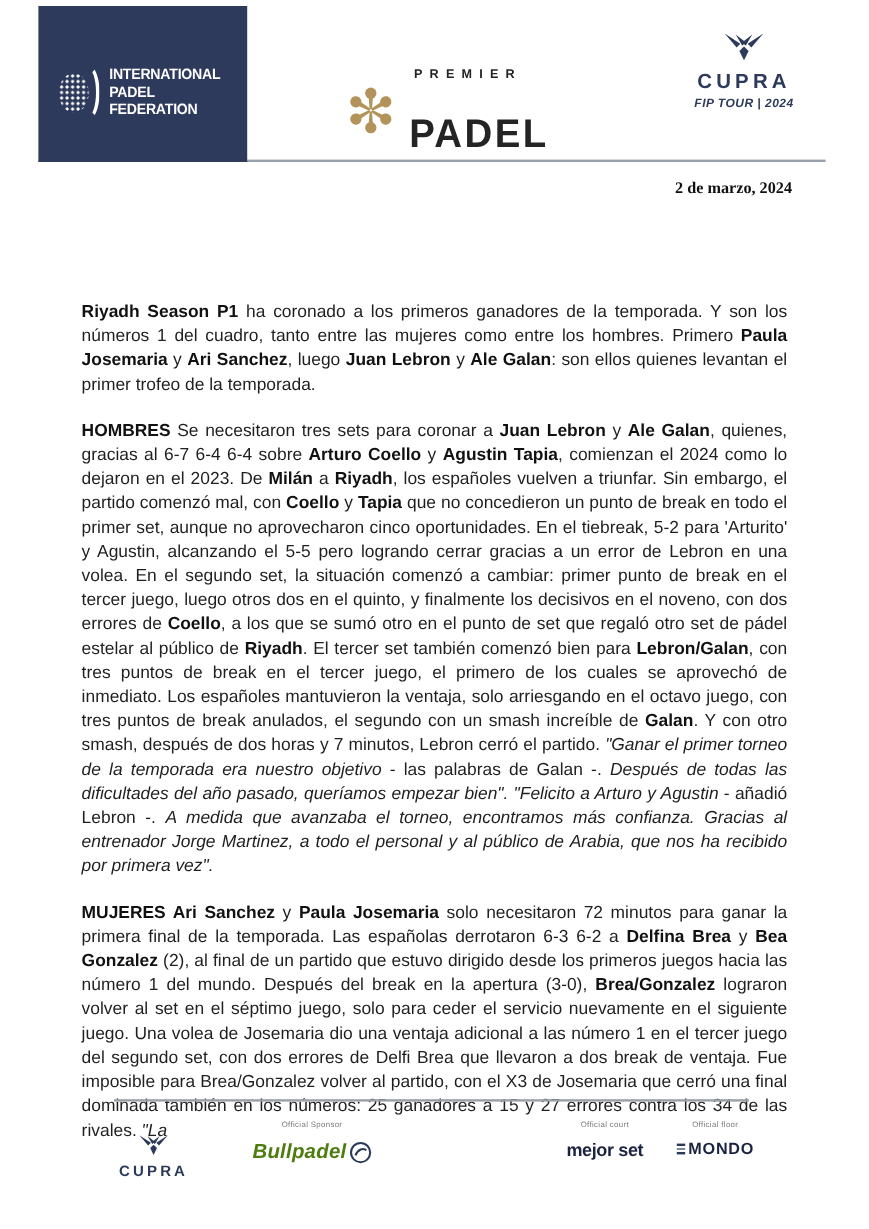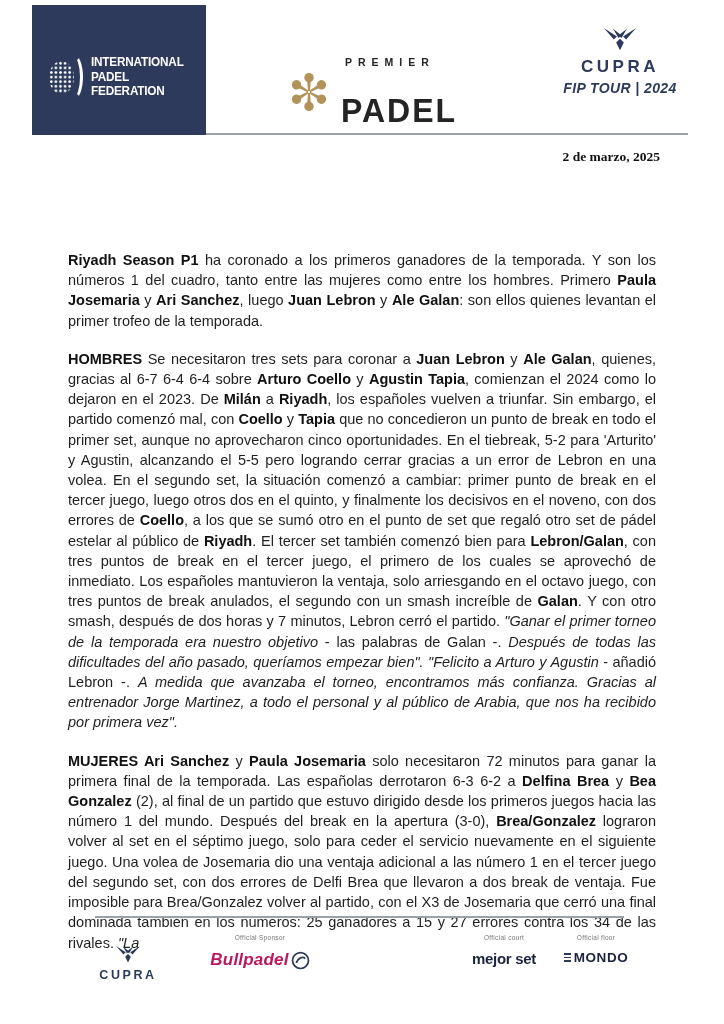--- a/index.html
+++ b/index.html
@@ -20,21 +20,21 @@
             letter-spacing:-0.2px;transform:scaleX(0.94);transform-origin:left center;white-space:nowrap;}
 
   .premier{position:absolute;left:286px;top:56px;display:flex;align-items:center;}
   .premier-text{margin-left:9px;display:flex;flex-direction:column;gap:25px;}
   .premier-top{font-size:10.5px;font-weight:bold;letter-spacing:6px;color:#242424;margin-left:4px;}
   .premier-bottom{font-size:32px;font-weight:bold;letter-spacing:2px;color:#242424;line-height:34px;
                   transform:scaleY(1.04);transform-origin:left top;}
 
   .cupra-hdr{position:absolute;left:558px;top:28px;width:124px;text-align:center;color:#2d3a5c;}
   .cupra-brand{font-size:17px;font-weight:bold;letter-spacing:3.5px;margin-top:2px;}
-  .cupra-tour{font-size:14px;font-weight:bold;font-style:italic;letter-spacing:0.4px;margin-top:3px;white-space:nowrap;}
+  .cupra-tour{font-size:10px;font-weight:bold;font-style:italic;letter-spacing:0.4px;margin-top:3px;white-space:nowrap;}
 
   
   .date{position:absolute;top:149px;right:64px;font-family:"Liberation Serif",serif;
         font-weight:bold;font-size:13.5px;color:#111;}
   .title{position:absolute;top:187px;left:0;right:0;text-align:center;
          font-size:17.5px;font-weight:bold;line-height:23.5px;color:#0d0d0d;}
 
   
   .content{position:absolute;top:250px;left:68px;width:588px;}
   .content p{margin:0 0 18px 0;font-size:14.5px;line-height:20.2px;text-align:justify;color:#1f1f1f;}
@@ -43,21 +43,21 @@
 
   
   .footer{position:absolute;top:916px;left:95px;width:529px;}
   .ftr-rule{height:2px;background:#9aa1a9;}
   .ftr-cell{position:absolute;text-align:center;color:#2c3a5a;}
   .ftr-label{font-size:6.5px;color:#777;letter-spacing:0.3px;margin-bottom:9px;white-space:nowrap;}
   .cupra-ftr{left:0;top:30px;width:66px;}
   .cupra-ftr .cupra-brand2{font-size:12.5px;font-weight:bold;letter-spacing:2.6px;margin-top:1px;}
   .bullpadel{left:100px;top:18px;width:130px;}
   .bp-row{display:flex;align-items:center;justify-content:center;}
-  .bp-word{font-size:17px;font-weight:bold;font-style:italic;letter-spacing:0.2px;color:#be185d;}
+  .bp-word{font-size:17px;font-weight:bold;font-style:italic;letter-spacing:0.2px;color:#4d7c0f;}
   .mejorset{left:369px;top:18px;width:80px;}
   .ms-word{font-size:15px;font-weight:bold;letter-spacing:-0.3px;color:#1c2340;}
   .mondo{left:473px;top:18px;width:56px;}
   .mondo-row{display:flex;align-items:center;justify-content:center;}
   .mondo-bars{display:inline-flex;flex-direction:column;gap:1.5px;margin-right:3px;}
   .mondo-bars span{display:block;width:7px;height:1.8px;background:#2c3a5a;}
   .mondo-word{font-size:13.5px;font-weight:bold;letter-spacing:0.6px;color:#1c2340;}
 </style>
 </head>
 <body>
@@ -105,21 +105,21 @@
     <svg width="34" height="23" viewBox="0 0 44 30" fill="#2d3a5c">
       <path d="M1 0 L18 11 L14 15 Z"></path>
       <path d="M43 0 L26 11 L30 15 Z"></path>
       <path d="M13 1 L22 8 L31 1 L24 13 L22 11.5 L20 13 Z"></path>
       <path d="M22 14 L17 19 L22 29 L27 19 Z"></path>
     </svg>
     <div class="cupra-brand">CUPRA</div>
     <div class="cupra-tour">FIP TOUR | 2024</div>
   </div>
 
-  <div class="date">2 de marzo, 2025</div>
+  <div class="date">2 de marzo, 2024</div>
 
   <div class="title">
   </div>
 
   <div class="content">
     <p><b>Riyadh Season P1</b><span> ha coronado a los primeros ganadores de la temporada. Y son los números 1 del cuadro, tanto entre las mujeres como entre los hombres. Primero </span><b>Paula Josemaria</b><span> y </span><b>Ari Sanchez</b><span>, luego </span><b>Juan Lebron</b><span> y </span><b>Ale Galan</b><span>: son ellos quienes levantan el primer trofeo de la temporada.</span></p>
     <p><b>HOMBRES</b><span> Se necesitaron tres sets para coronar a </span><b>Juan Lebron</b><span> y </span><b>Ale Galan</b><span>, quienes, gracias al 6-7 6-4 6-4 sobre </span><b>Arturo Coello</b><span> y </span><b>Agustin Tapia</b><span>, comienzan el 2024 como lo dejaron en el 2023. De </span><b>Milán</b><span> a </span><b>Riyadh</b><span>, los españoles vuelven a triunfar. Sin embargo, el partido comenzó mal, con </span><b>Coello</b><span> y </span><b>Tapia</b><span> que no concedieron un punto de break en todo el primer set, aunque no aprovecharon cinco oportunidades. En el tiebreak, 5-2 para 'Arturito' y Agustin, alcanzando el 5-5 pero logrando cerrar gracias a un error de Lebron en una volea. En el segundo set, la situación comenzó a cambiar: primer punto de break en el tercer juego, luego otros dos en el quinto, y finalmente los decisivos en el noveno, con dos errores de </span><b>Coello</b><span>, a los que se sumó otro en el punto de set que regaló otro set de pádel estelar al público de </span><b>Riyadh</b><span>. El tercer set también comenzó bien para </span><b>Lebron/Galan</b><span>, con tres puntos de break en el tercer juego, el primero de los cuales se aprovechó de inmediato. Los españoles mantuvieron la ventaja, solo arriesgando en el octavo juego, con tres puntos de break anulados, el segundo con un smash increíble de </span><b>Galan</b><span>. Y con otro smash, después de dos horas y 7 minutos, Lebron cerró el partido. </span><i>"Ganar el primer torneo de la temporada era nuestro objetivo</i><span> - las palabras de Galan -. </span><i>Después de todas las dificultades del año pasado, queríamos empezar bien". "Felicito a Arturo y Agustin</i><span> - añadió Lebron -. </span><i>A medida que avanzaba el torneo, encontramos más confianza. Gracias al entrenador Jorge Martinez, a todo el personal y al público de Arabia, que nos ha recibido por primera vez".</i></p>
     <p><b>MUJERES Ari Sanchez</b><span> y </span><b>Paula Josemaria</b><span> solo necesitaron 72 minutos para ganar la primera final de la temporada. Las españolas derrotaron 6-3 6-2 a </span><b>Delfina Brea</b><span> y </span><b>Bea Gonzalez</b><span> (2), al final de un partido que estuvo dirigido desde los primeros juegos hacia las número 1 del mundo. Después del break en la apertura (3-0), </span><b>Brea/Gonzalez</b><span> lograron volver al set en el séptimo juego, solo para ceder el servicio nuevamente en el siguiente juego. Una volea de Josemaria dio una ventaja adicional a las número 1 en el tercer juego del segundo set, con dos errores de Delfi Brea que llevaron a dos break de ventaja. Fue imposible para Brea/Gonzalez volver al partido, con el X3 de Josemaria que cerró una final dominada también en los números: 25 ganadores a 15 y 27 errores contra los 34 de las rivales. </span><i>"La</i></p>
   </div>
 

